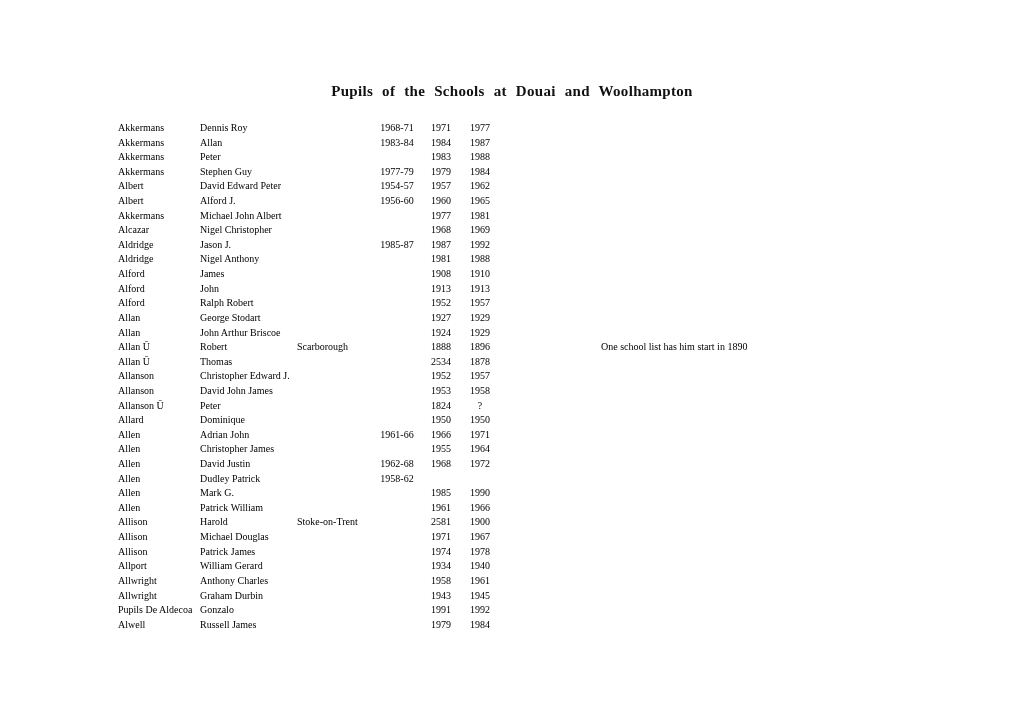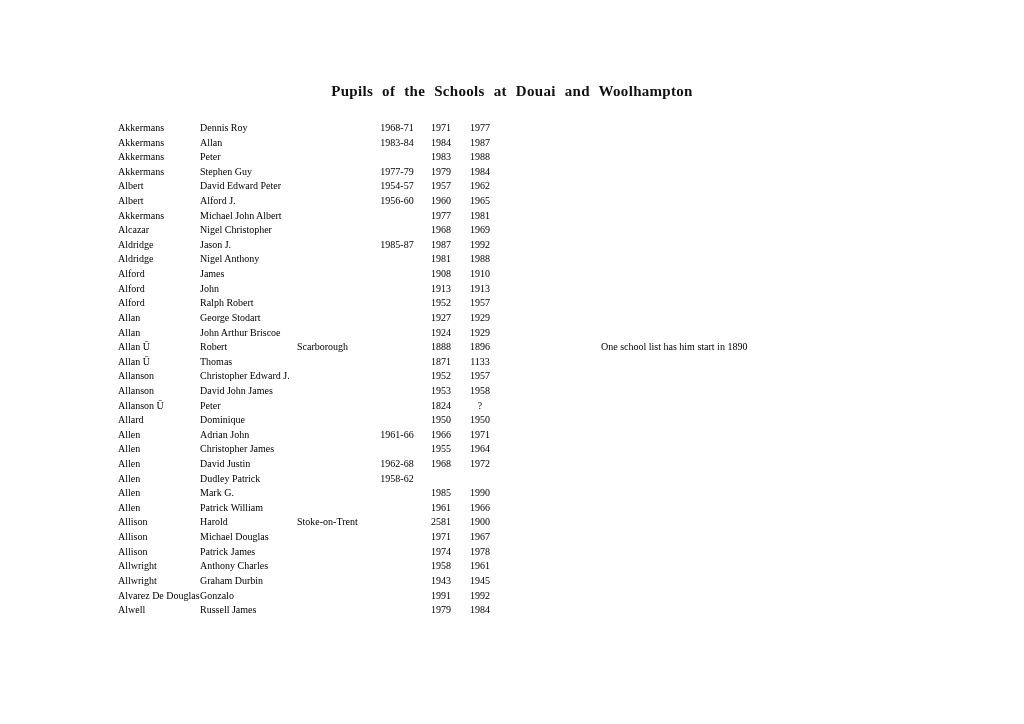--- a/index.html
+++ b/index.html
@@ -198,22 +198,22 @@
         <span class="c3"></span>
         <span class="c4">1888</span>
         <span class="c5">1896</span>
         <span class="c6">One school list has him start in 1890</span>
       </div>
       <div class="row">
         <span class="c0">Allan Ū</span>
         <span class="c1">Thomas</span>
         <span class="c2"></span>
         <span class="c3"></span>
-        <span class="c4">1871</span>
-        <span class="c5">1133</span>
+        <span class="c4">2534</span>
+        <span class="c5">1878</span>
         <span class="c6"></span>
       </div>
       <div class="row">
         <span class="c0">Allanson</span>
         <span class="c1">Christopher Edward J.</span>
         <span class="c2"></span>
         <span class="c3"></span>
         <span class="c4">1952</span>
         <span class="c5">1957</span>
         <span class="c6"></span>
@@ -320,39 +320,48 @@
       <div class="row">
         <span class="c0">Allison</span>
         <span class="c1">Patrick James</span>
         <span class="c2"></span>
         <span class="c3"></span>
         <span class="c4">1974</span>
         <span class="c5">1978</span>
         <span class="c6"></span>
       </div>
       <div class="row">
+        <span class="c0">Allport</span>
+        <span class="c1">William Gerard</span>
+        <span class="c2"></span>
+        <span class="c3"></span>
+        <span class="c4">1934</span>
+        <span class="c5">1940</span>
+        <span class="c6"></span>
+      </div>
+      <div class="row">
         <span class="c0">Allwright</span>
         <span class="c1">Anthony Charles</span>
         <span class="c2"></span>
         <span class="c3"></span>
         <span class="c4">1958</span>
         <span class="c5">1961</span>
         <span class="c6"></span>
       </div>
       <div class="row">
         <span class="c0">Allwright</span>
         <span class="c1">Graham Durbin</span>
         <span class="c2"></span>
         <span class="c3"></span>
         <span class="c4">1943</span>
         <span class="c5">1945</span>
         <span class="c6"></span>
       </div>
       <div class="row">
-        <span class="c0">Alvarez De Douglas</span>
+        <span class="c0">Pupils De Aldecoa</span>
         <span class="c1">Gonzalo</span>
         <span class="c2"></span>
         <span class="c3"></span>
         <span class="c4">1991</span>
         <span class="c5">1992</span>
         <span class="c6"></span>
       </div>
       <div class="row">
         <span class="c0">Alwell</span>
         <span class="c1">Russell James</span>

